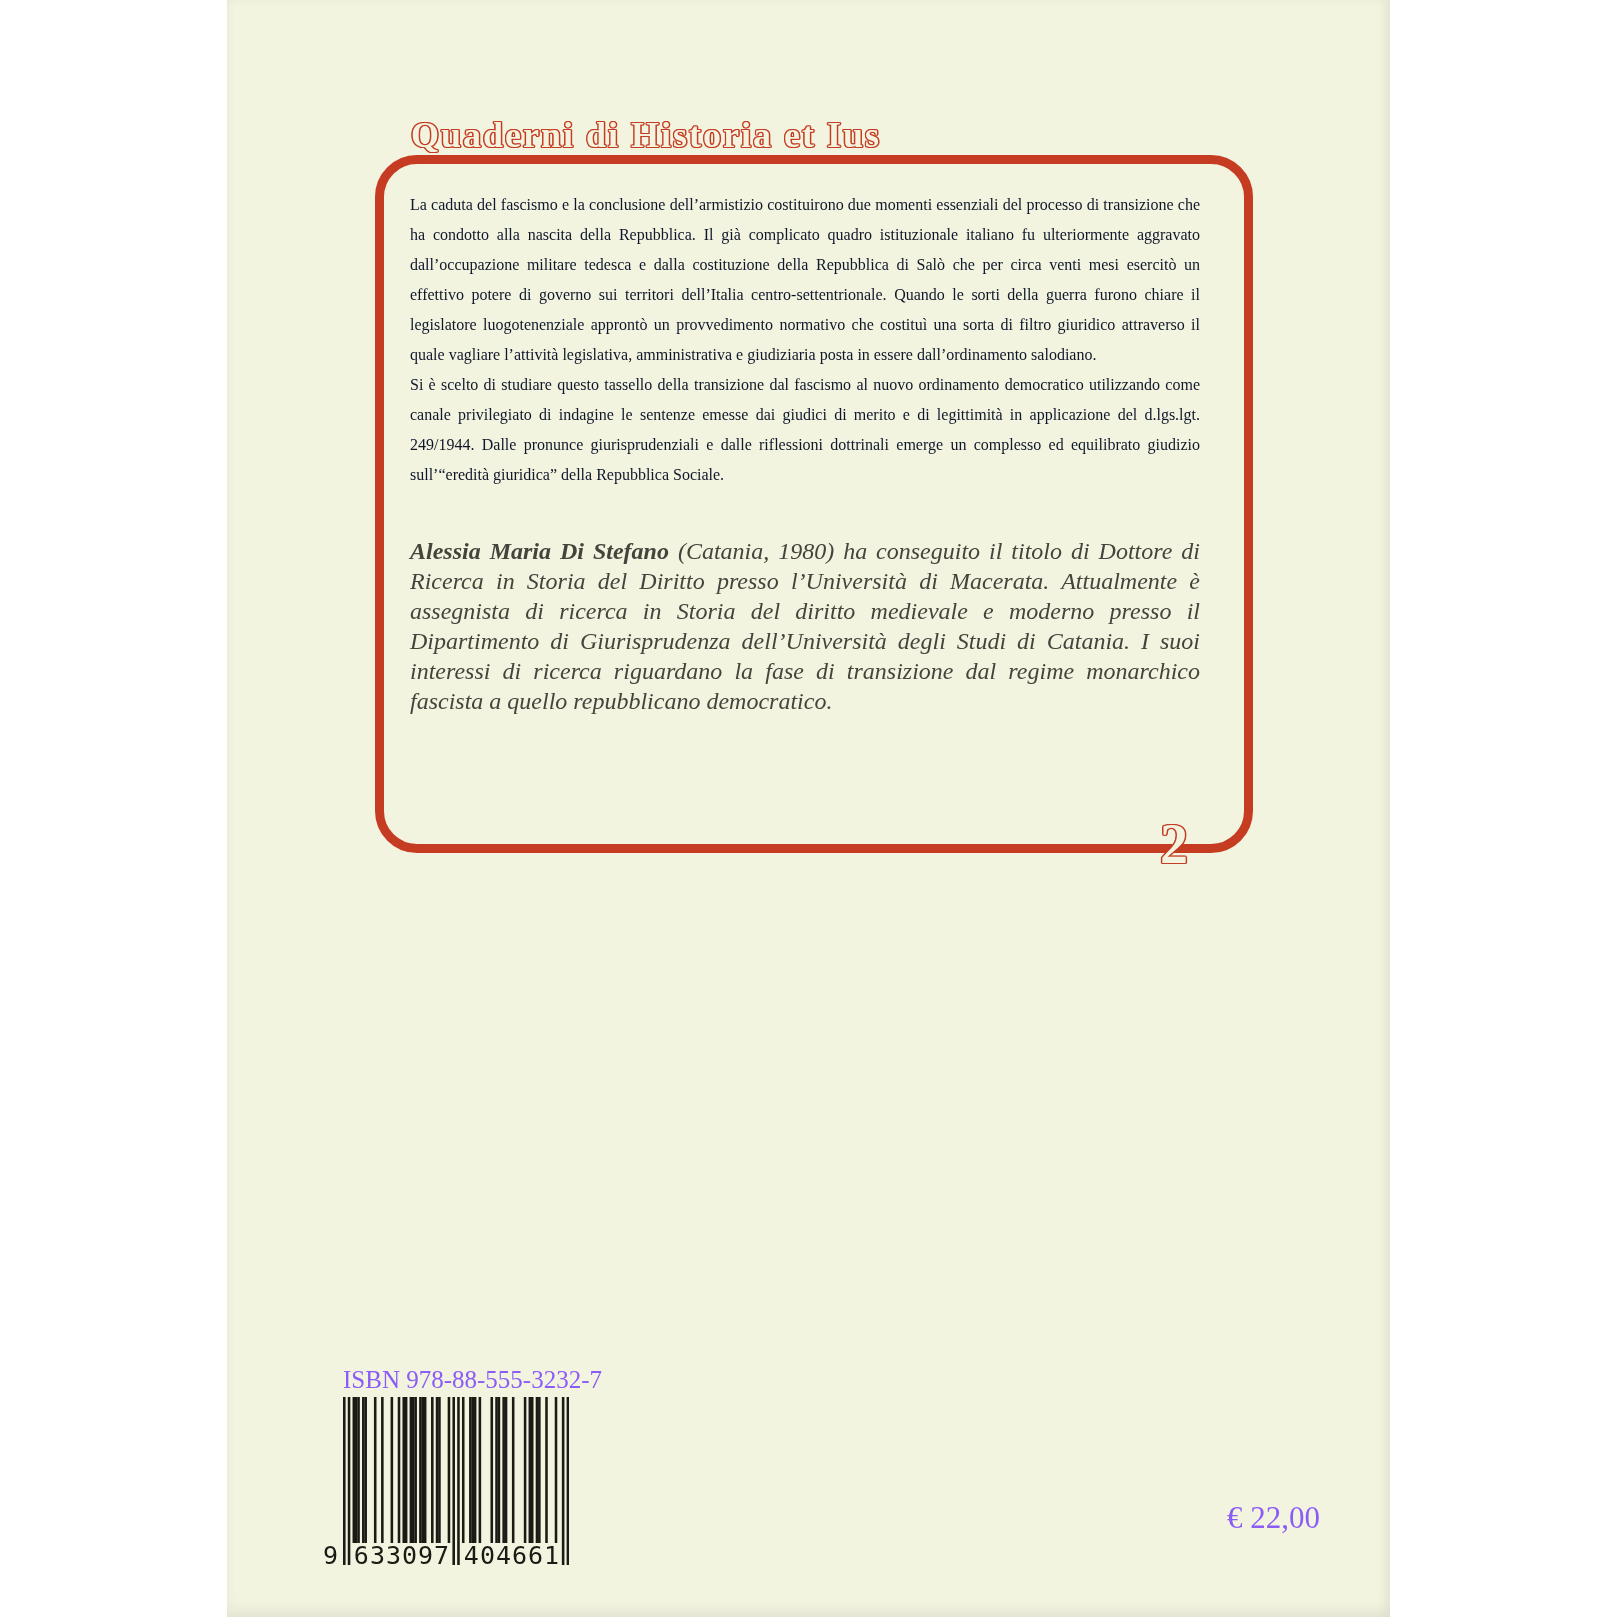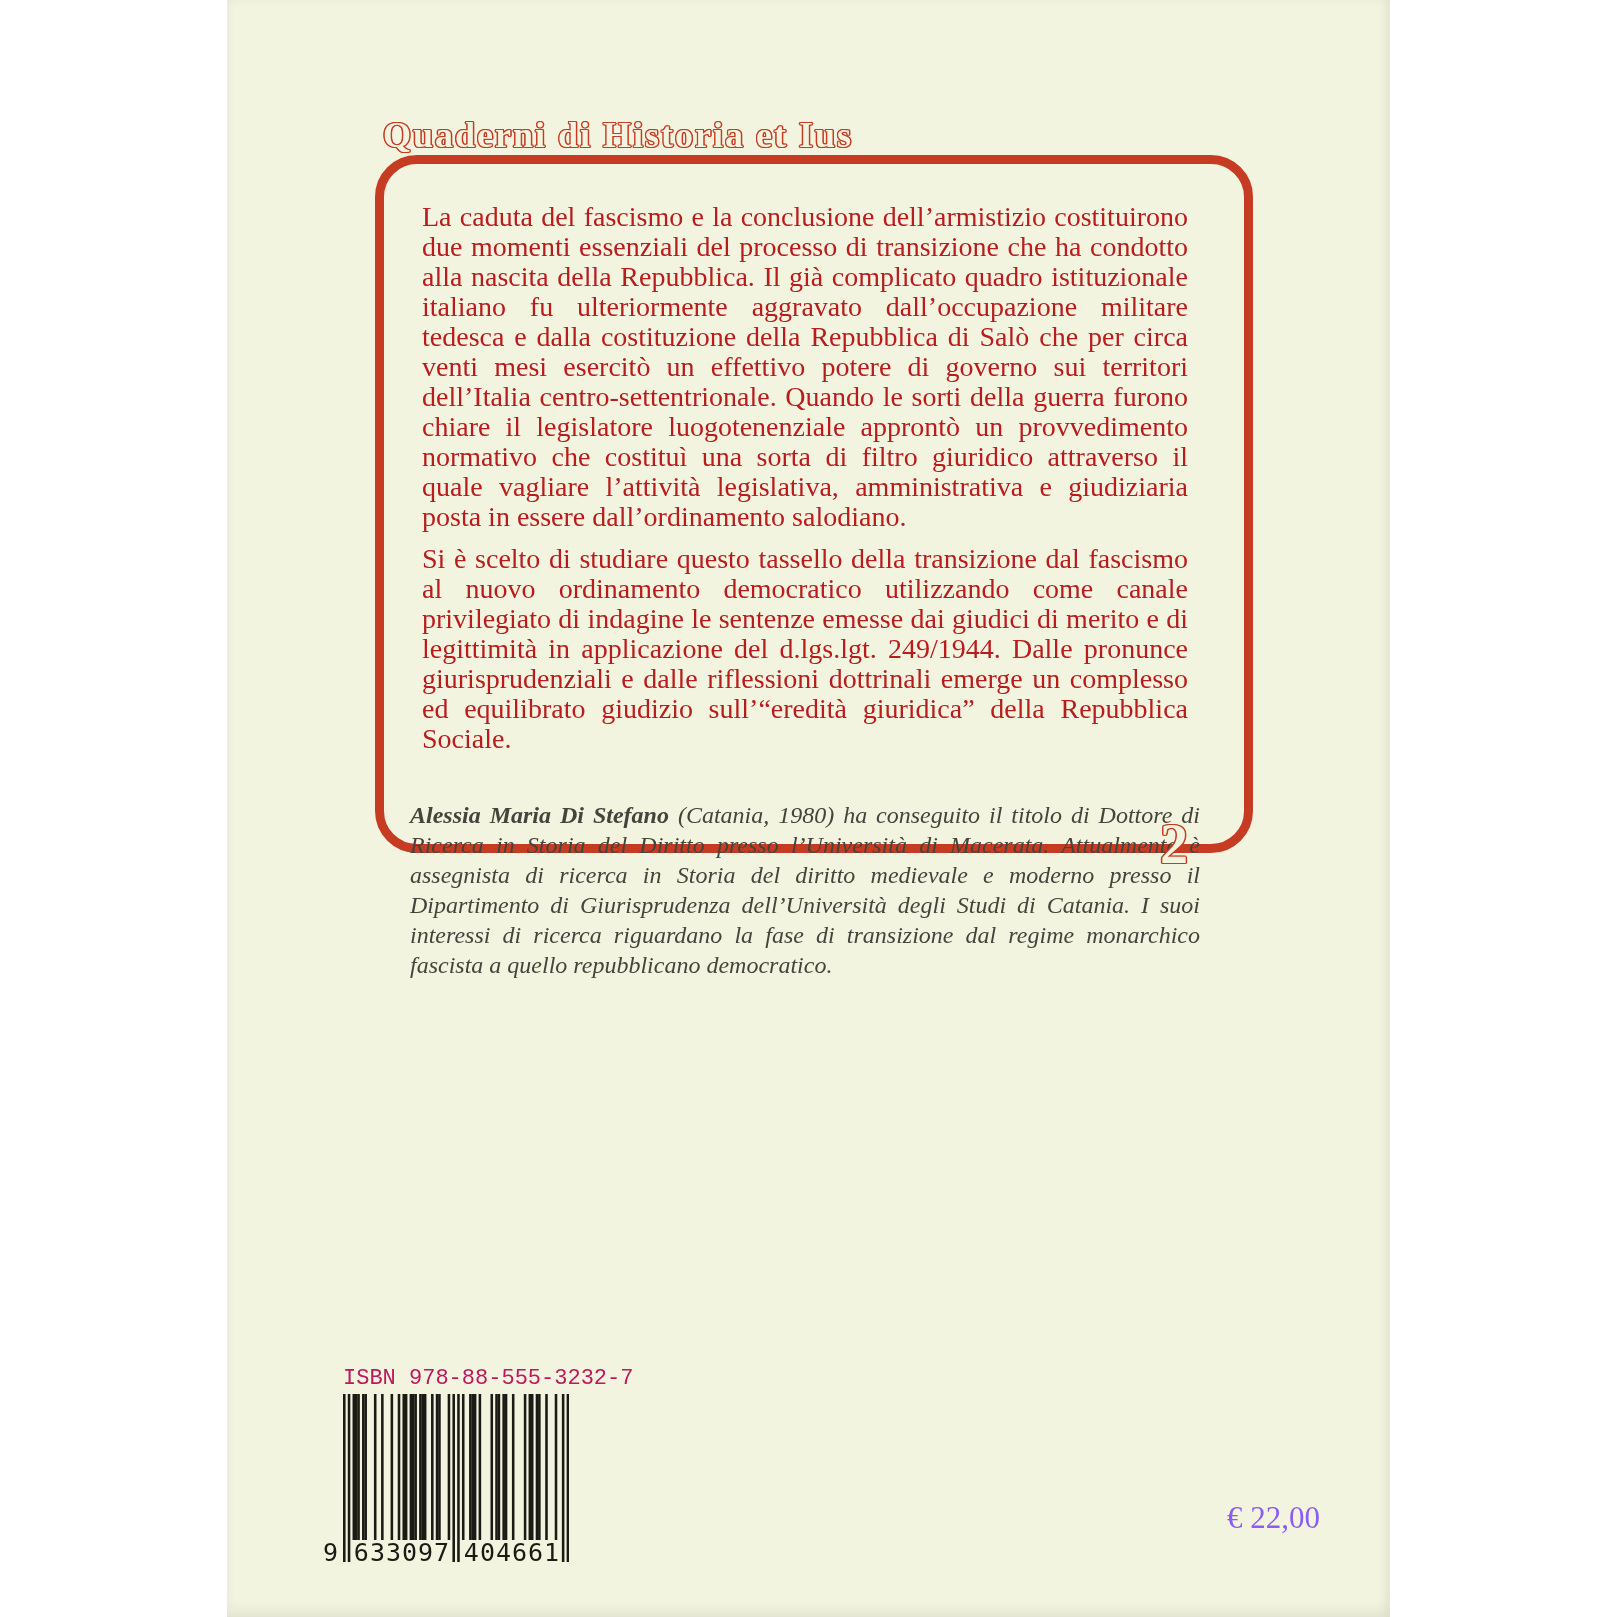--- a/index.html
+++ b/index.html
@@ -21,21 +21,21 @@
     position: absolute;
     left: 227px;
     top: 0;
     width: 1163px;
     height: 1617px;
     background: #f3f4e0;
     box-shadow: inset -6px 0 10px rgba(0,0,0,0.04), inset 0 -8px 12px rgba(0,0,0,0.05);
   }
   .series-title {
     position: absolute;
-    left: 156px;
+    left: 184px;
     top: 114px;
     z-index: 3;
     font-size: 36px;
     font-weight: bold;
     letter-spacing: 2px;
     color: #f3f4e0;
     text-shadow:
       1.4px 0 0 #c63c22, -1.4px 0 0 #c63c22,
       0 1.4px 0 #c63c22, 0 -1.4px 0 #c63c22,
       1px 1px 0 #c63c22, -1px 1px 0 #c63c22,
@@ -48,24 +48,24 @@
     top: 155px;
     width: 878px;
     height: 698px;
     box-sizing: border-box;
     border: 9px solid #c63c22;
     border-radius: 42px;
     padding: 26px 44px 0 26px;
     z-index: 1;
   }
   .desc {
-    margin: 12px;
-    font-size: 28px;
+    margin: 0;
+    font-size: 16px;
     line-height: 30px;
-    color: #b91c1c;
+    color: #0f172a;
     text-align: justify;
   }
   .bio {
     margin: 46px 0 16px 0;
     font-size: 24px;
     line-height: 30px;
     color: #45443c;
     text-align: justify;
     font-style: italic;
   }
@@ -87,23 +87,23 @@
       1px 1px 0 #c63c22, -1px 1px 0 #c63c22,
       1px -1px 0 #c63c22, -1px -1px 0 #c63c22;
   }
   .barcode-block {
     position: absolute;
     left: 116px;
     top: 1366px;
     width: 226px;
   }
   .isbn-label {
-    font-family: Liberation Mono, monospace;
-    font-size: 22px;
-    color: #be185d;
+    font-family: Liberation Serif, serif;
+    font-size: 25px;
+    color: #8b5cf6;
     text-align: center;
     letter-spacing: 0px;
     white-space: nowrap;
     margin-bottom: 3px;
   }
   .barcode {
     position: relative;
     width: 226px;
     height: 176px;
   }

